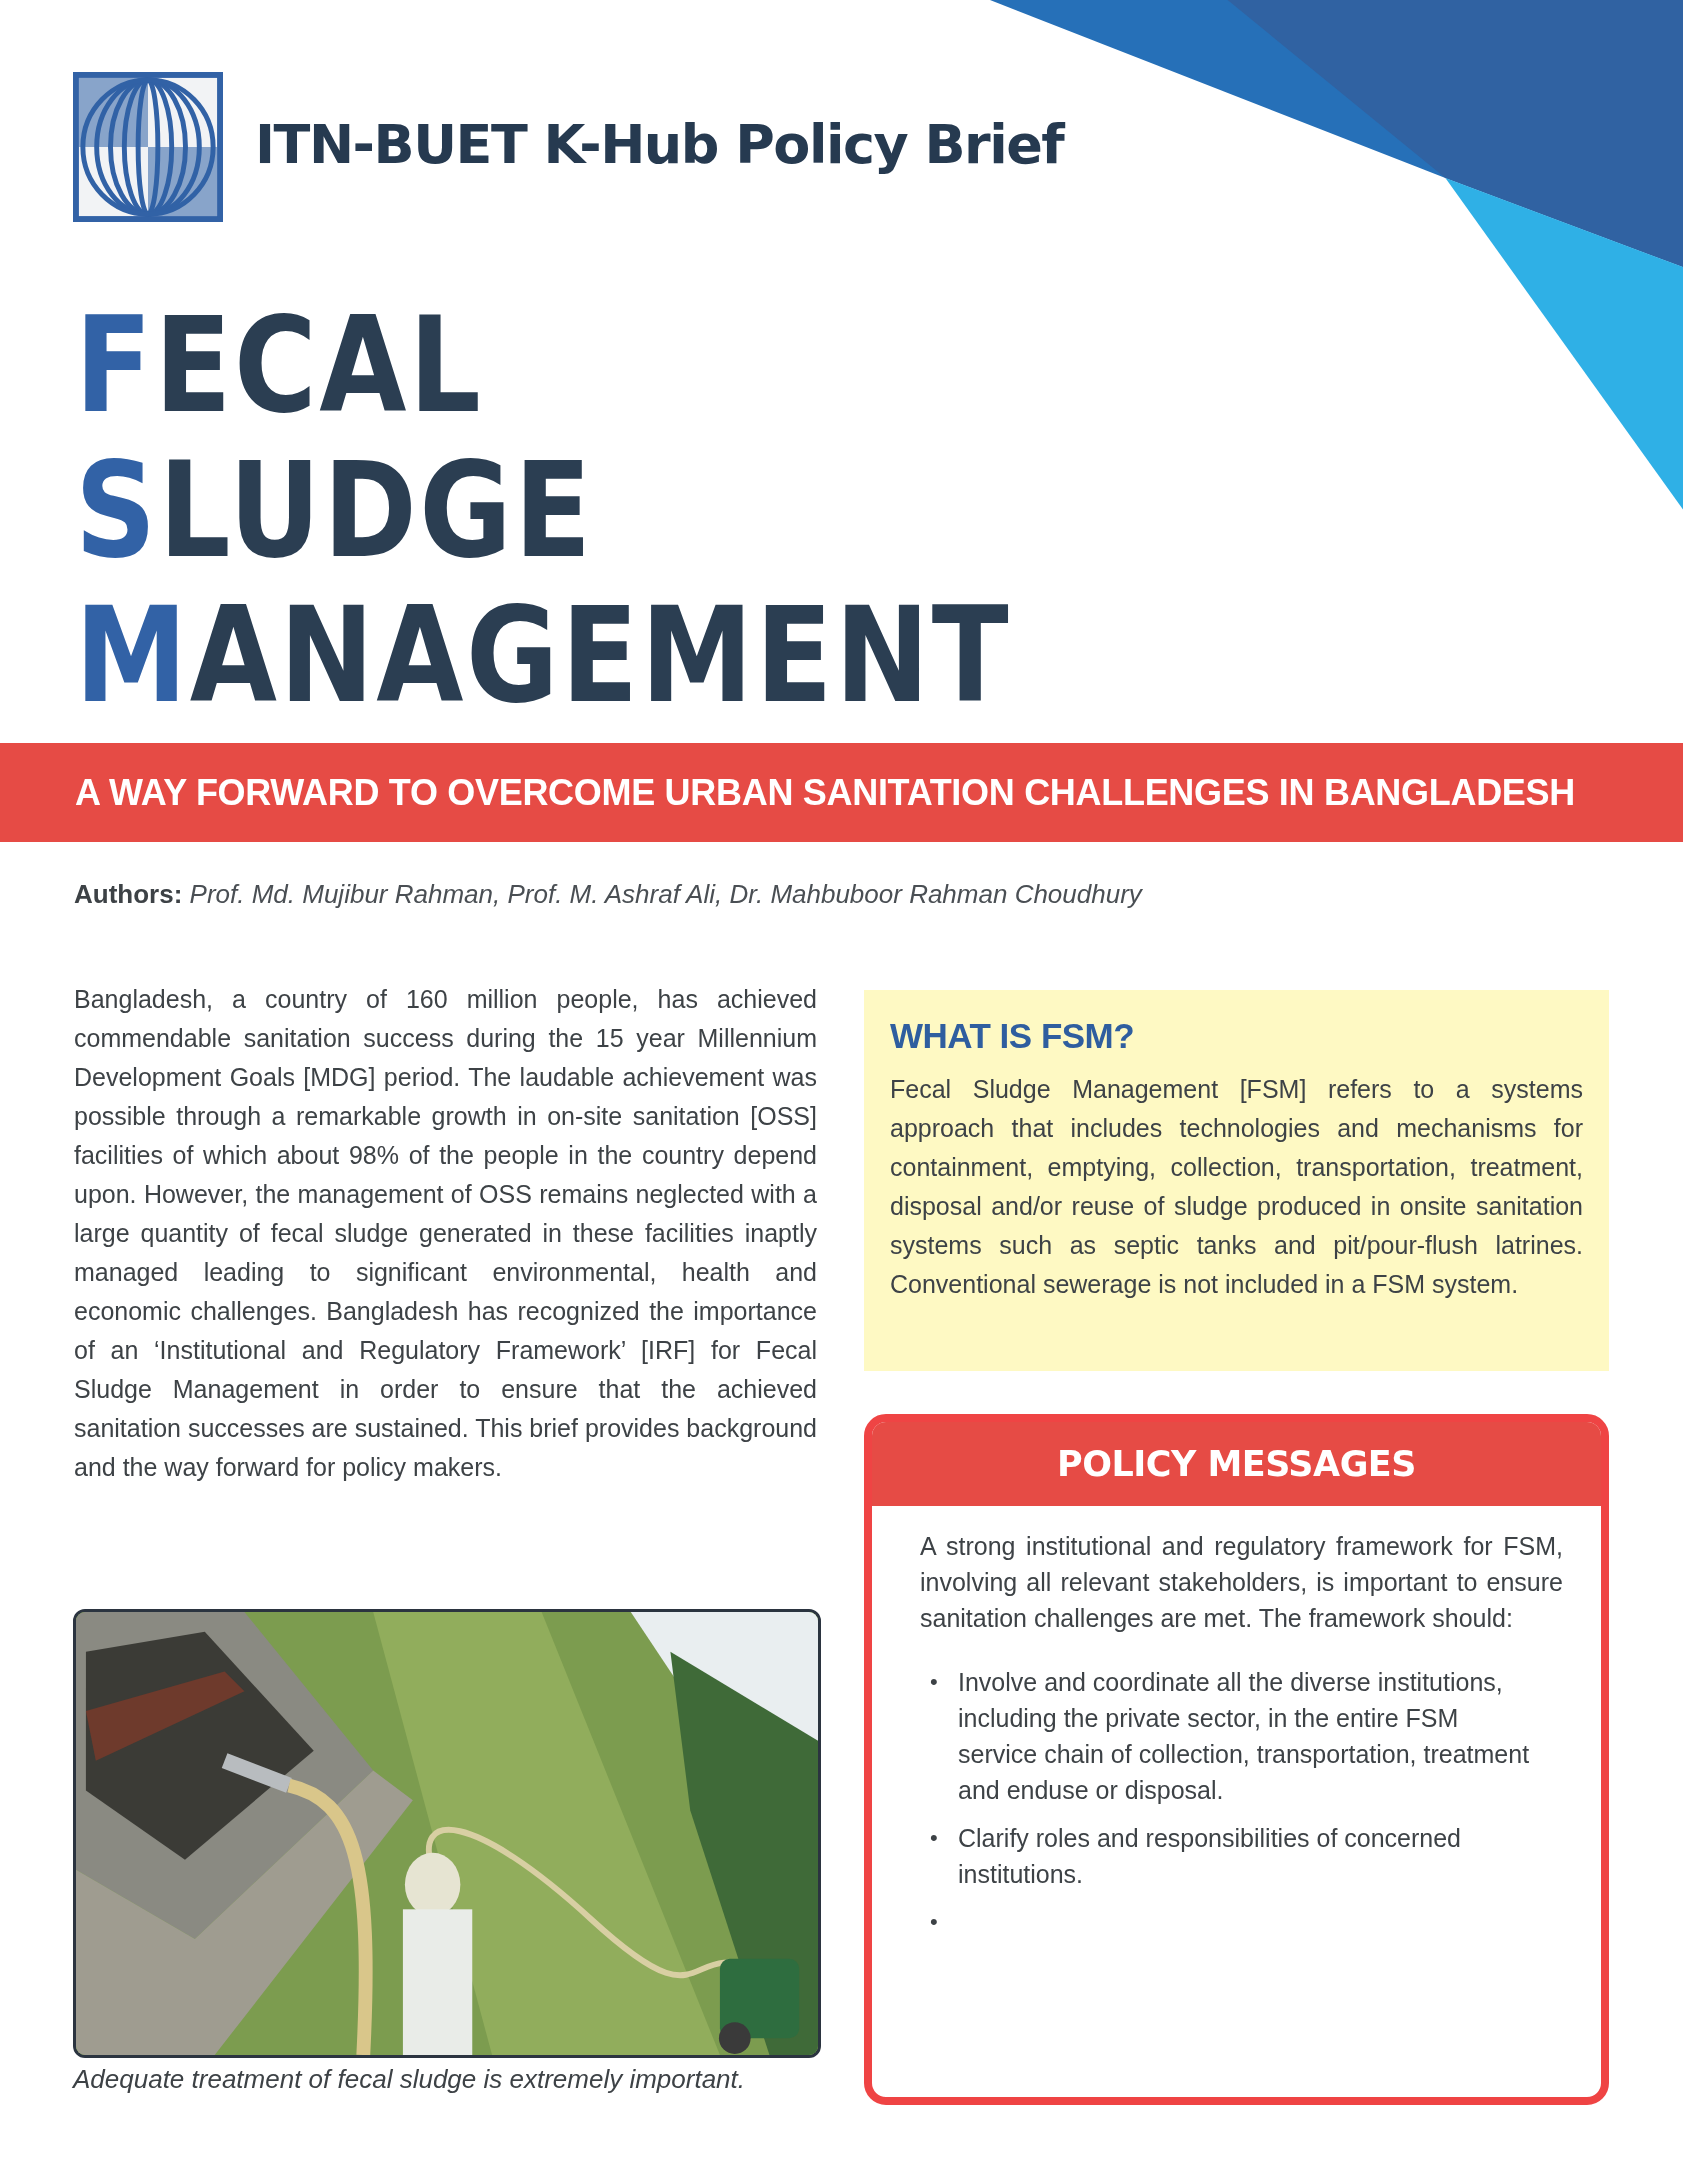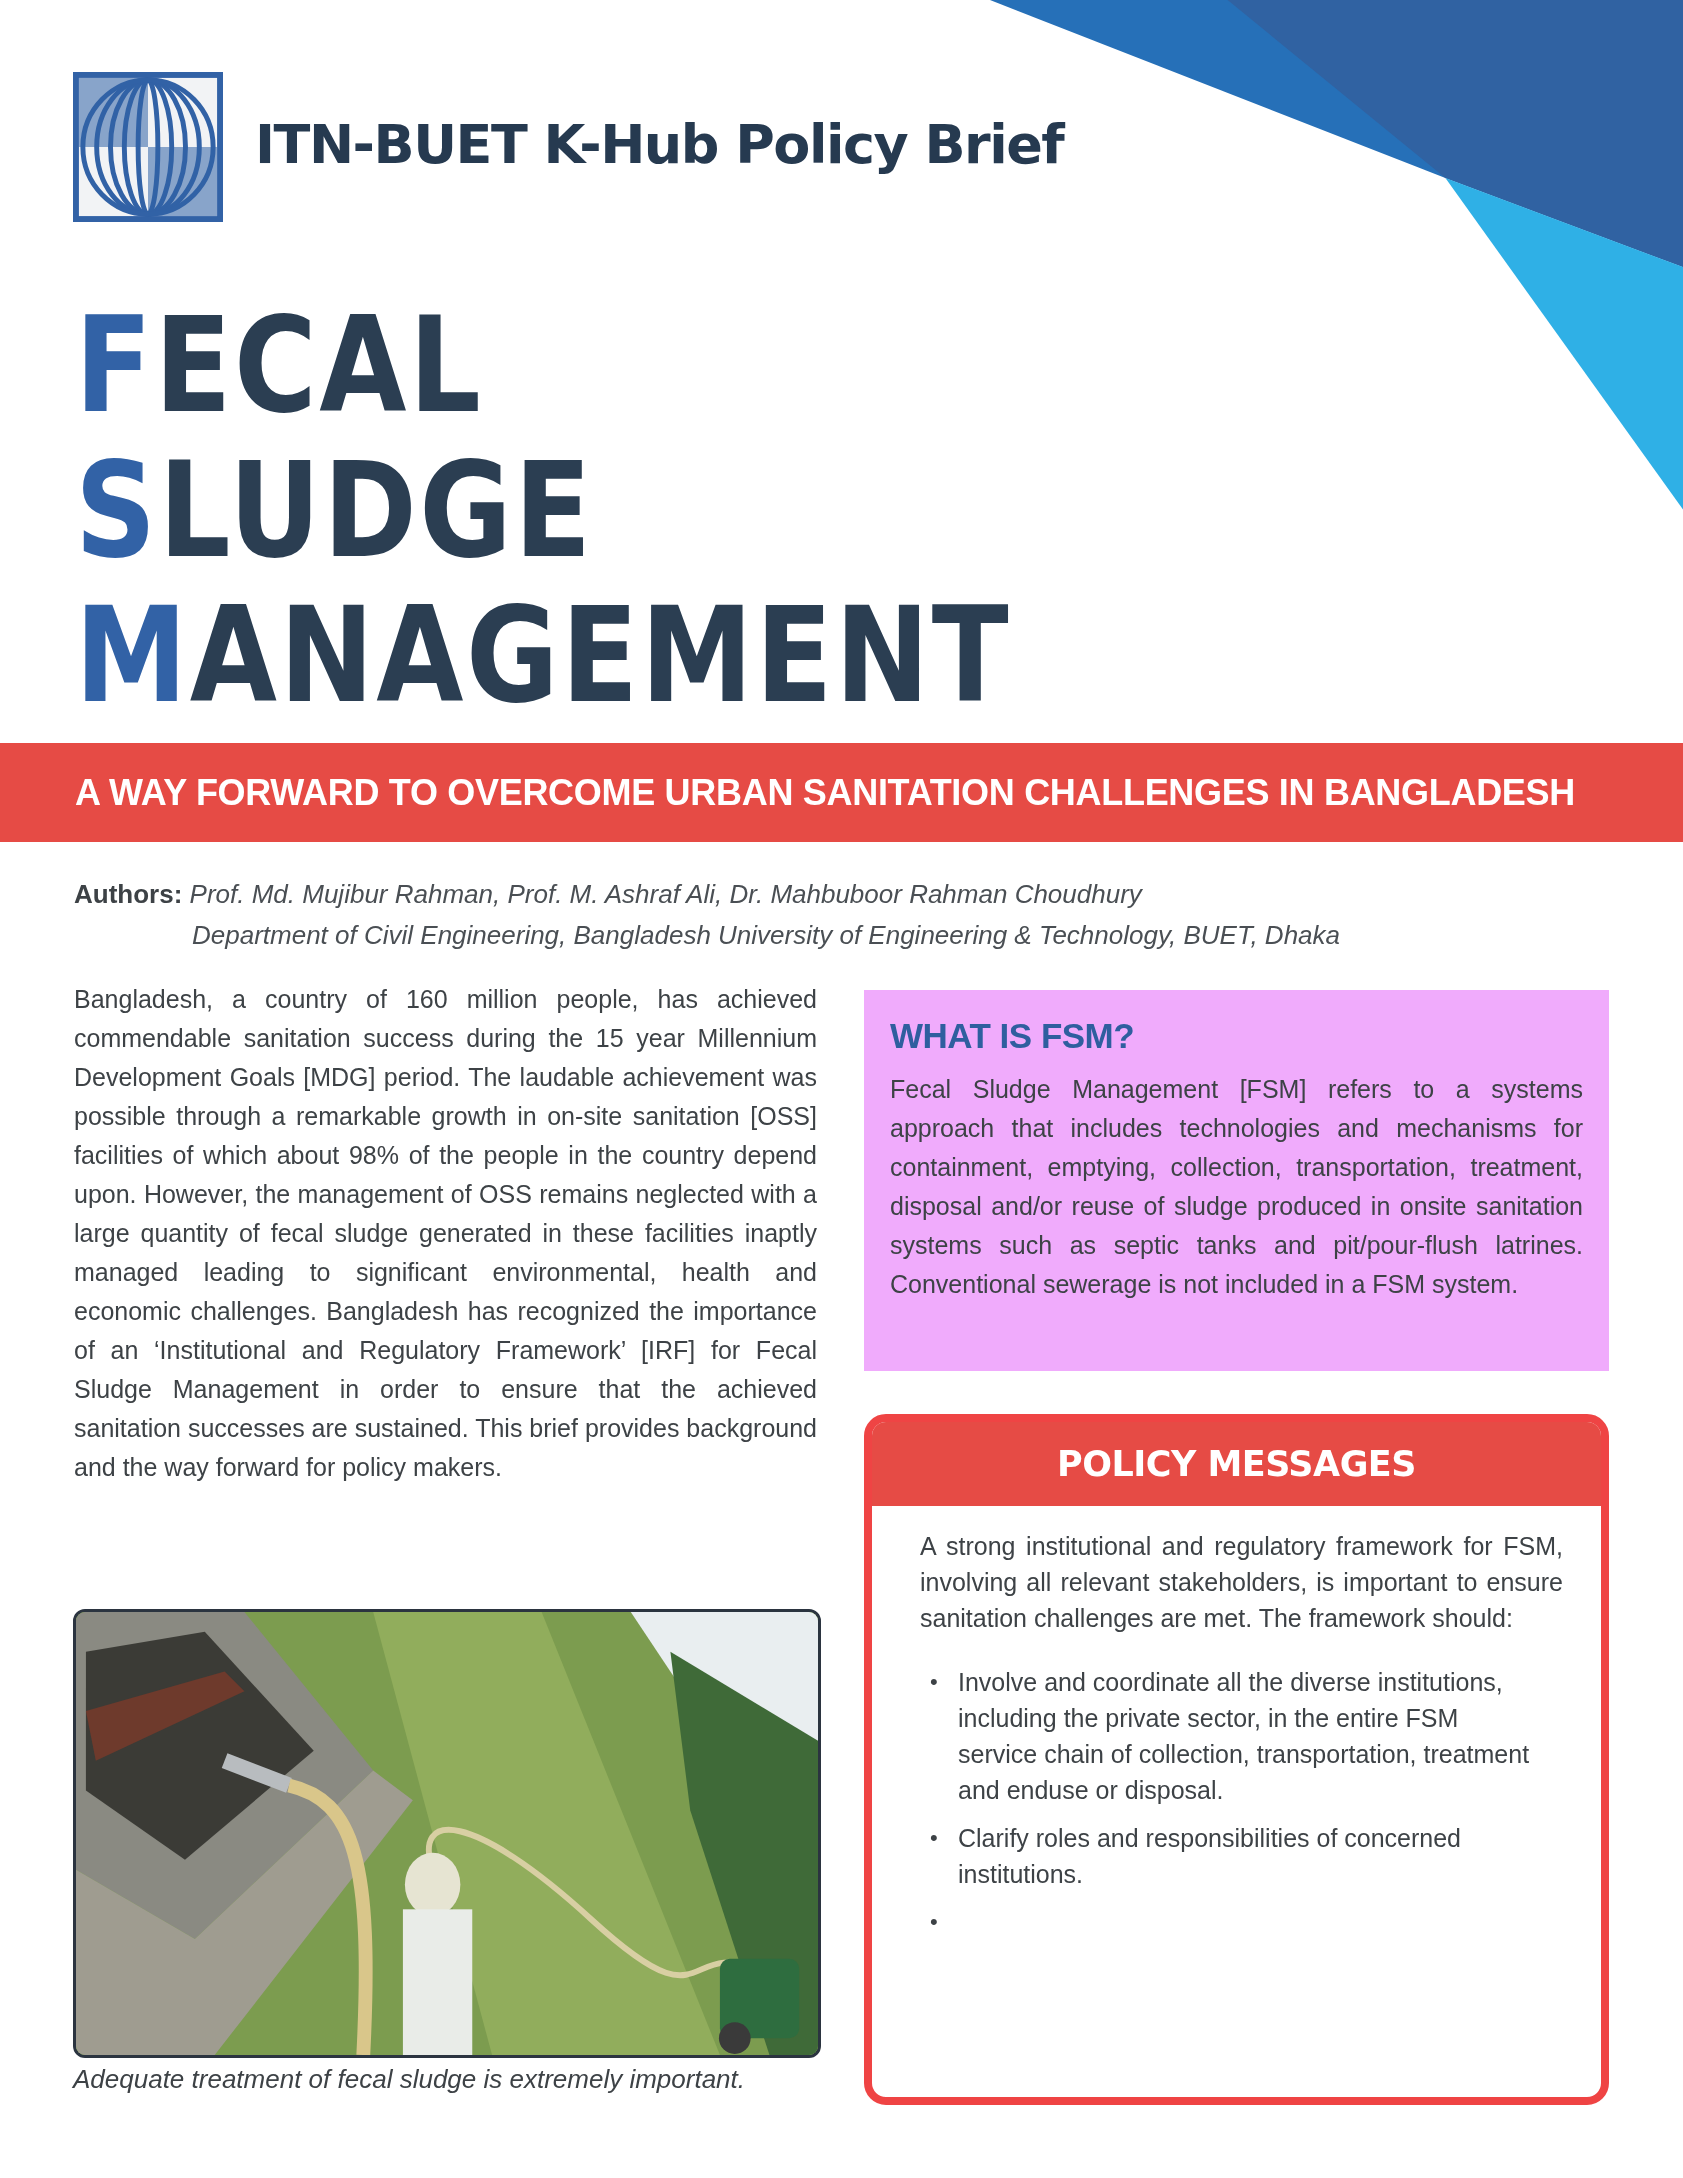--- a/index.html
+++ b/index.html
@@ -50,21 +50,21 @@
     border: 3px solid #2b3440; border-radius: 12px; overflow: hidden;
     background: #6d8f47;
   }
   .caption {
     position: absolute; left: 73px; top: 2064px; width: 752px;
     font-style: italic; font-size: 26px; color: #3d4246; white-space: nowrap;
   }
 
   .fsm-box {
     position: absolute; left: 864px; top: 990px; width: 745px; height: 381px;
-    background: #f0abfc; box-sizing: border-box; padding: 26px 26px 0 26px;
+    background: #fef9c3; box-sizing: border-box; padding: 26px 26px 0 26px;
   }
   .fsm-box h2 {
     margin: 0 0 14px 0; font-size: 35px; color: #2f5e9f; font-weight: bold; letter-spacing: -0.5px;
   }
   .fsm-box p {
     margin: 0; font-size: 25px; line-height: 39px; text-align: justify; color: #3d4246;
   }
 
   .policy-box {
     position: absolute; left: 864px; top: 1414px; width: 745px; height: 691px;
@@ -121,21 +121,20 @@
   <span class="line"><span class="initial">S</span><span>LUDGE</span></span>
   <span class="line"><span class="initial">M</span><span>ANAGEMENT</span></span>
 </div>
 
 <div class="banner">
   <span>A WAY FORWARD TO OVERCOME URBAN SANITATION CHALLENGES IN BANGLADESH</span>
 </div>
 
 <div class="authors">
   <span class="label">Authors:</span><span class="names"> Prof. Md. Mujibur Rahman, Prof. M. Ashraf Ali, Dr. Mahbuboor Rahman Choudhury</span>
-  <span class="dept">Department of Civil Engineering, Bangladesh University of Engineering &amp; Technology, BUET, Dhaka</span>
 </div>
 
 <div class="intro">Bangladesh, a country of 160 million people, has achieved commendable sanitation success during the 15 year Mil­lennium Development Goals [MDG] period. The laudable achievement was possible through a remarkable growth in on-site sanitation [OSS] facilities of which about 98% of the people in the country depend upon. However, the management of OSS remains neglected with a large quantity of fecal sludge generated in these facilities inapt­ly managed leading to significant environmental, health and economic challenges. Bangladesh has recognized the importance of an ‘Institutional and Regulatory Framework’ [IRF] for Fecal Sludge Management in order to ensure that the achieved sanitation successes are sustained. This brief provides background and the way forward for policy makers.</div>
 
 <div class="photo">
   <svg width="100%" height="100%" viewBox="0 0 749 447" preserveAspectRatio="none">
     <rect width="749" height="447" fill="#7c9c4f"></rect>
     <polygon points="560,0 749,0 749,160 640,120" fill="#e9eef0"></polygon>
     <polygon points="600,40 749,130 749,447 700,447 620,200" fill="#3f6a38"></polygon>
     <polygon points="300,0 470,0 650,447 420,447" fill="#91ad5c"></polygon>

